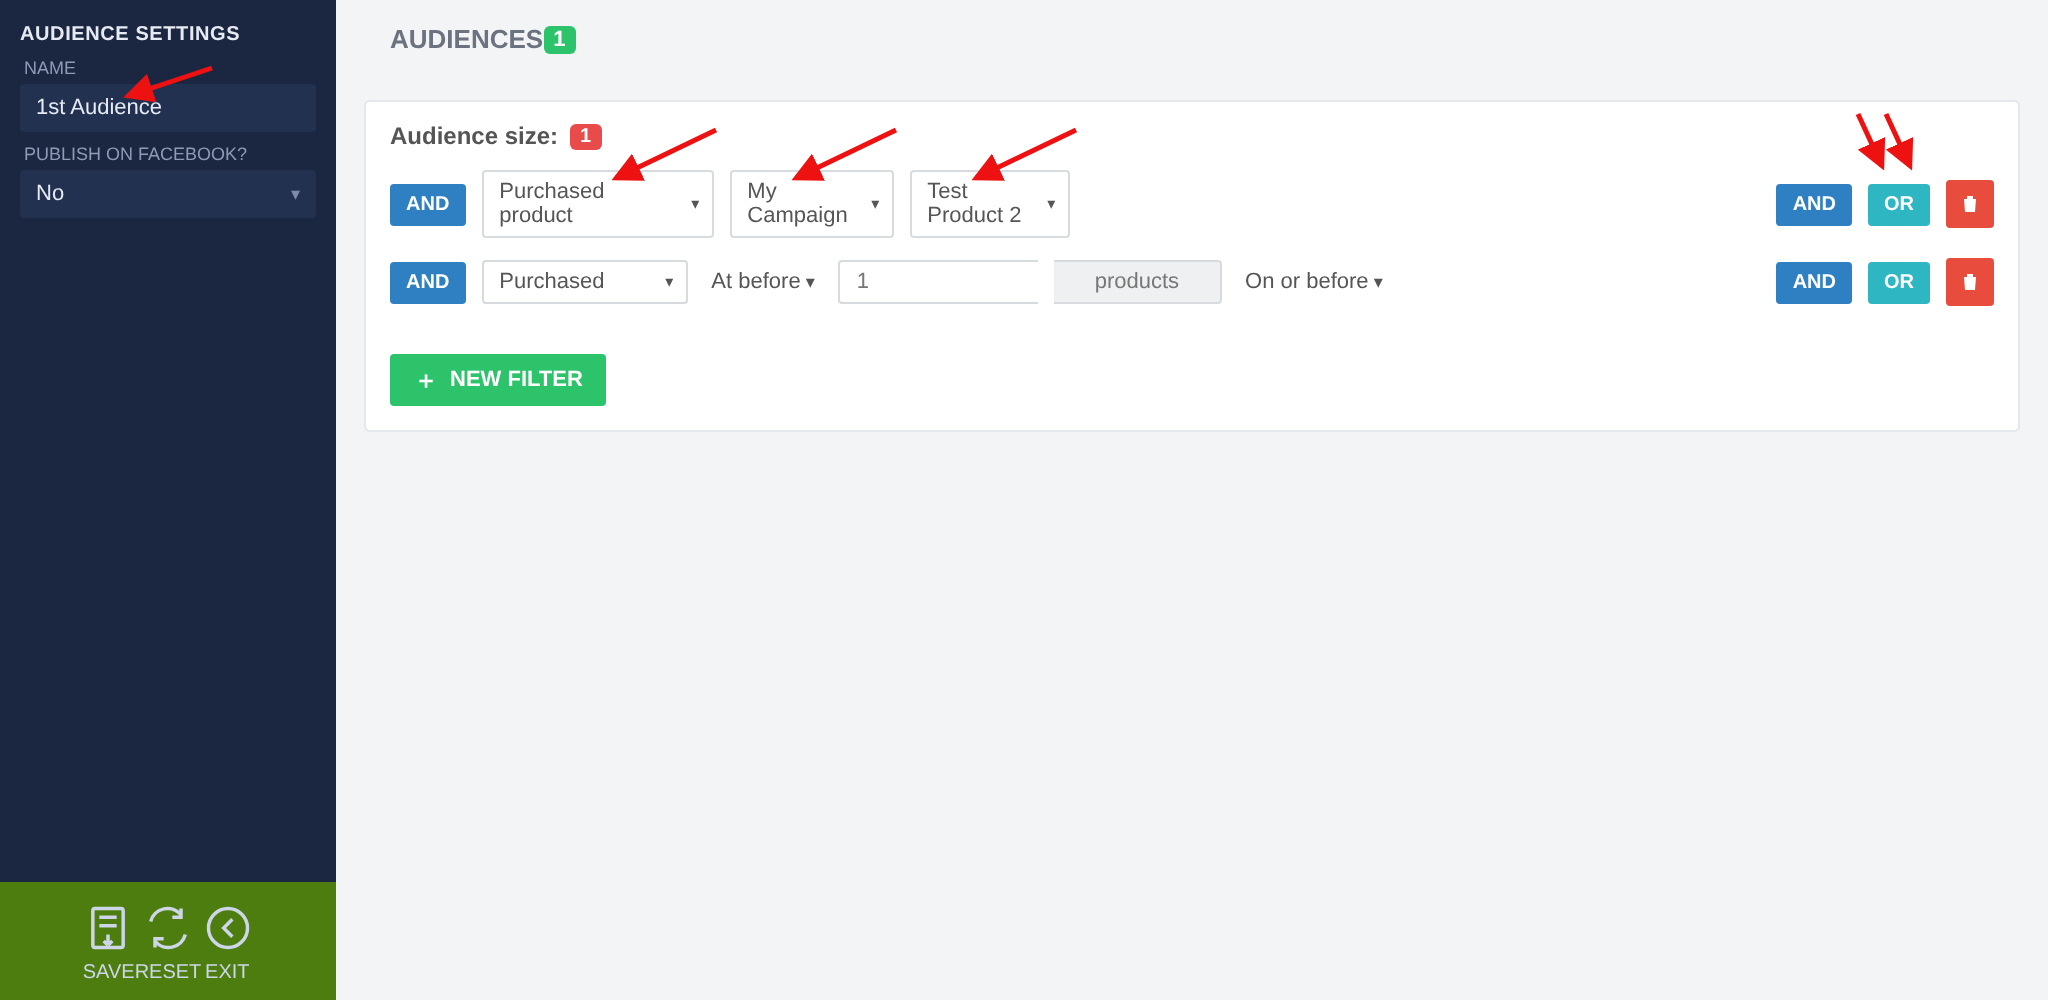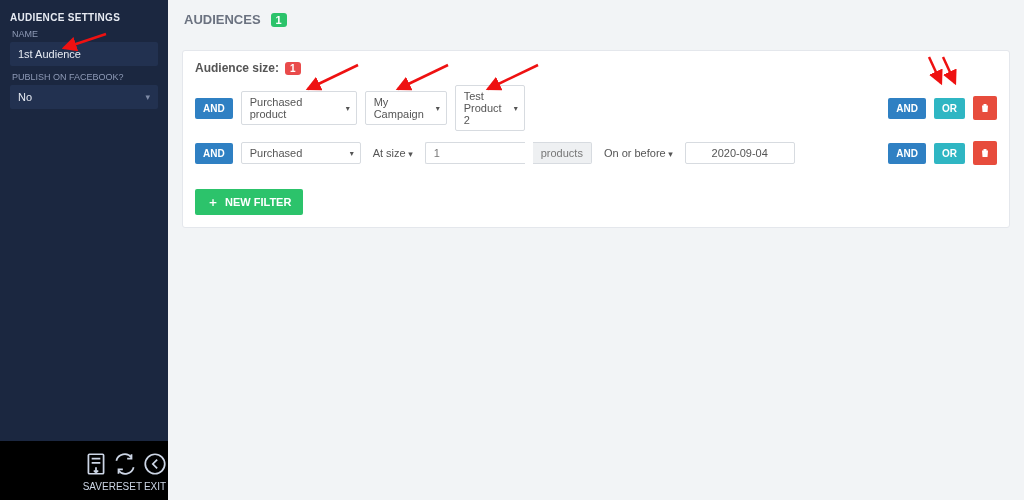--- a/index.html
+++ b/index.html
@@ -5,47 +5,47 @@
   * { box-sizing: border-box; margin: 0; padding: 0; font-family: Arial, Helvetica, sans-serif; }
   html, body { height: 100%; }
   body { display: flex; width: 1024px; height: 500px; overflow: hidden; background: #f2f4f6; }
   
   .sidebar { width: 168px; background: #1b2740; color: #cfd6e4; display: flex; flex-direction: column; justify-content: space-between; }
   .sidebar-top { padding: 8px 10px; }
   .setting-title { font-size: 10px; font-weight: 700; color: #e6eaf2; letter-spacing: .3px; margin: 4px 0 6px; }
   .field-label { font-size: 9px; color: #8e9ab6; margin: 6px 2px 3px; }
   .field-box { background: #223150; border-radius: 2px; padding: 6px 8px; font-size: 11px; color: #e6eaf2; position: relative; }
   .field-box .chev { position: absolute; right: 8px; top: 50%; transform: translateY(-50%); font-size: 9px; color: #7f8ba6; }
-  .sidebar-bottom { background: #000000; padding: 10px 0 8px; display: flex; justify-content: flex-end; }
+  .sidebar-bottom { background: #4d7c0f; padding: 10px 0 8px; display: flex; justify-content: center; }
   .sb-btn { display: flex; flex-direction: column; align-items: center; gap: 4px; color: #cdd6e6; font-size: 10px; cursor: pointer; }
   .sb-btn .ic { width: 26px; height: 26px; display: flex; align-items: center; justify-content: center; }
   .sb-btn svg { stroke: #cdd6e6; fill: none; stroke-width: 1.6; }
   
   .main { flex: 1; padding: 10px 14px; }
-  .page-title { font-size: 13px; font-weight: 700; color: #6b7280; display: flex; align-items: center; gap: 10px; margin: 2px 2px 10px; }
+  .page-title { font-size: 13px; font-weight: 700; color: #6b7280; display: flex; align-items: center; gap: 0; margin: 2px 13px 10px; }
   .count-badge { background: #2cc36b; color: #fff; font-size: 11px; font-weight: 700; padding: 1px 5px; border-radius: 3px; }
   .panel { background: #fff; border: 1px solid #e4e7ec; border-radius: 3px; padding: 10px 12px 12px; }
   .size-row { display: flex; align-items: center; gap: 6px; font-size: 12px; font-weight: 700; color: #555; margin-bottom: 10px; }
   .size-badge { background: #e94b4b; color: #fff; font-size: 10px; font-weight: 700; padding: 1px 5px; border-radius: 3px; }
   .rule-row { display: flex; align-items: center; gap: 8px; margin-bottom: 10px; }
   .rule-row .spacer { flex: 1; }
   .tag-and { background: #2f80c3; color: #fff; font-size: 10px; font-weight: 700; padding: 5px 8px; border-radius: 2px; cursor: pointer; }
   .tag-or  { background: #2fb6c3; color: #fff; font-size: 10px; font-weight: 700; padding: 5px 8px; border-radius: 2px; cursor: pointer; }
   .icon-del { background: #e74c3c; color: #fff; width: 24px; height: 24px; border-radius: 2px; display: flex; align-items: center; justify-content: center; cursor: pointer; }
   .icon-del svg { width: 12px; height: 12px; fill: #fff; }
   .sel { border: 1px solid #d7dbe0; border-radius: 2px; background: #fff; font-size: 11px; color: #555; padding: 4px 18px 4px 8px; position: relative; cursor: pointer; }
   .sel .chev { position: absolute; right: 6px; top: 50%; transform: translateY(-50%); font-size: 8px; color: #555; }
   .sel.w1 { width: 116px; }
   .sel.w2 { width: 82px; }
-  .sel.w3 { width: 70px; }
-  .sel.w0 { width: 120px; }
+  .sel.w3 { width: 80px; }
+  .sel.w0 { width: 103px; }
   .txtbtn { font-size: 11px; color: #555; cursor: pointer; padding: 4px 4px; }
   .txtbtn::after { content: " \25BE"; font-size: 9px; }
   .num-input { border: 1px solid #d7dbe0; border-right: none; border-radius: 2px 0 0 2px; font-size: 11px; color: #777; padding: 4px 8px; width: 100px; }
-  .suffix { border: 1px solid #d7dbe0; border-left: none; background: #eef0f2; color: #777; font-size: 11px; padding: 4px 8px; border-radius: 0 2px 2px 0; }
+  .suffix { border: 1px solid #d7dbe0; border-left: none; background: #eef0f2; color: #777; font-size: 11px; padding: 4px 20px; border-radius: 0 2px 2px 0; }
   .date-input { border: 1px solid #d7dbe0; border-radius: 2px; font-size: 11px; color: #555; padding: 4px 8px; width: 110px; text-align: center; }
   .new-filter { margin-top: 14px; background: #2cc36b; color: #fff; font-size: 11px; font-weight: 700; padding: 7px 12px; border-radius: 2px; display: inline-flex; align-items: center; gap: 6px; cursor: pointer; }
   .new-filter .plus { font-size: 12px; line-height: 1; }
   
   .arrow { position: absolute; pointer-events: none; }
 </style>
 </head>
 <body>
 
 <div class="sidebar">
@@ -129,25 +129,24 @@
       </span>
     </div>
 
     
     <div class="rule-row">
       <span class="tag-and">AND</span>
       <div class="sel w0">
         <span>Purchased</span>
         <span class="chev">▾</span>
       </div>
-      <span class="txtbtn">At size</span>
+      <span class="txtbtn">At before</span>
       <span class="num-input">1</span>
         <span class="suffix">products</span>
       <span class="txtbtn">On or before</span>
-      <span class="date-input">2020-09-04</span>
       <div class="spacer"></div>
       <span class="tag-and">AND</span>
       <span class="tag-or">OR</span>
       <span class="icon-del">
         <svg viewBox="0 0 24 24">
             <path d="M6 7h12l-1 13H7L6 7zm3-3h6v3H9V4zm-4 3h14"></path>
           </svg>
       </span>
     </div>
 

